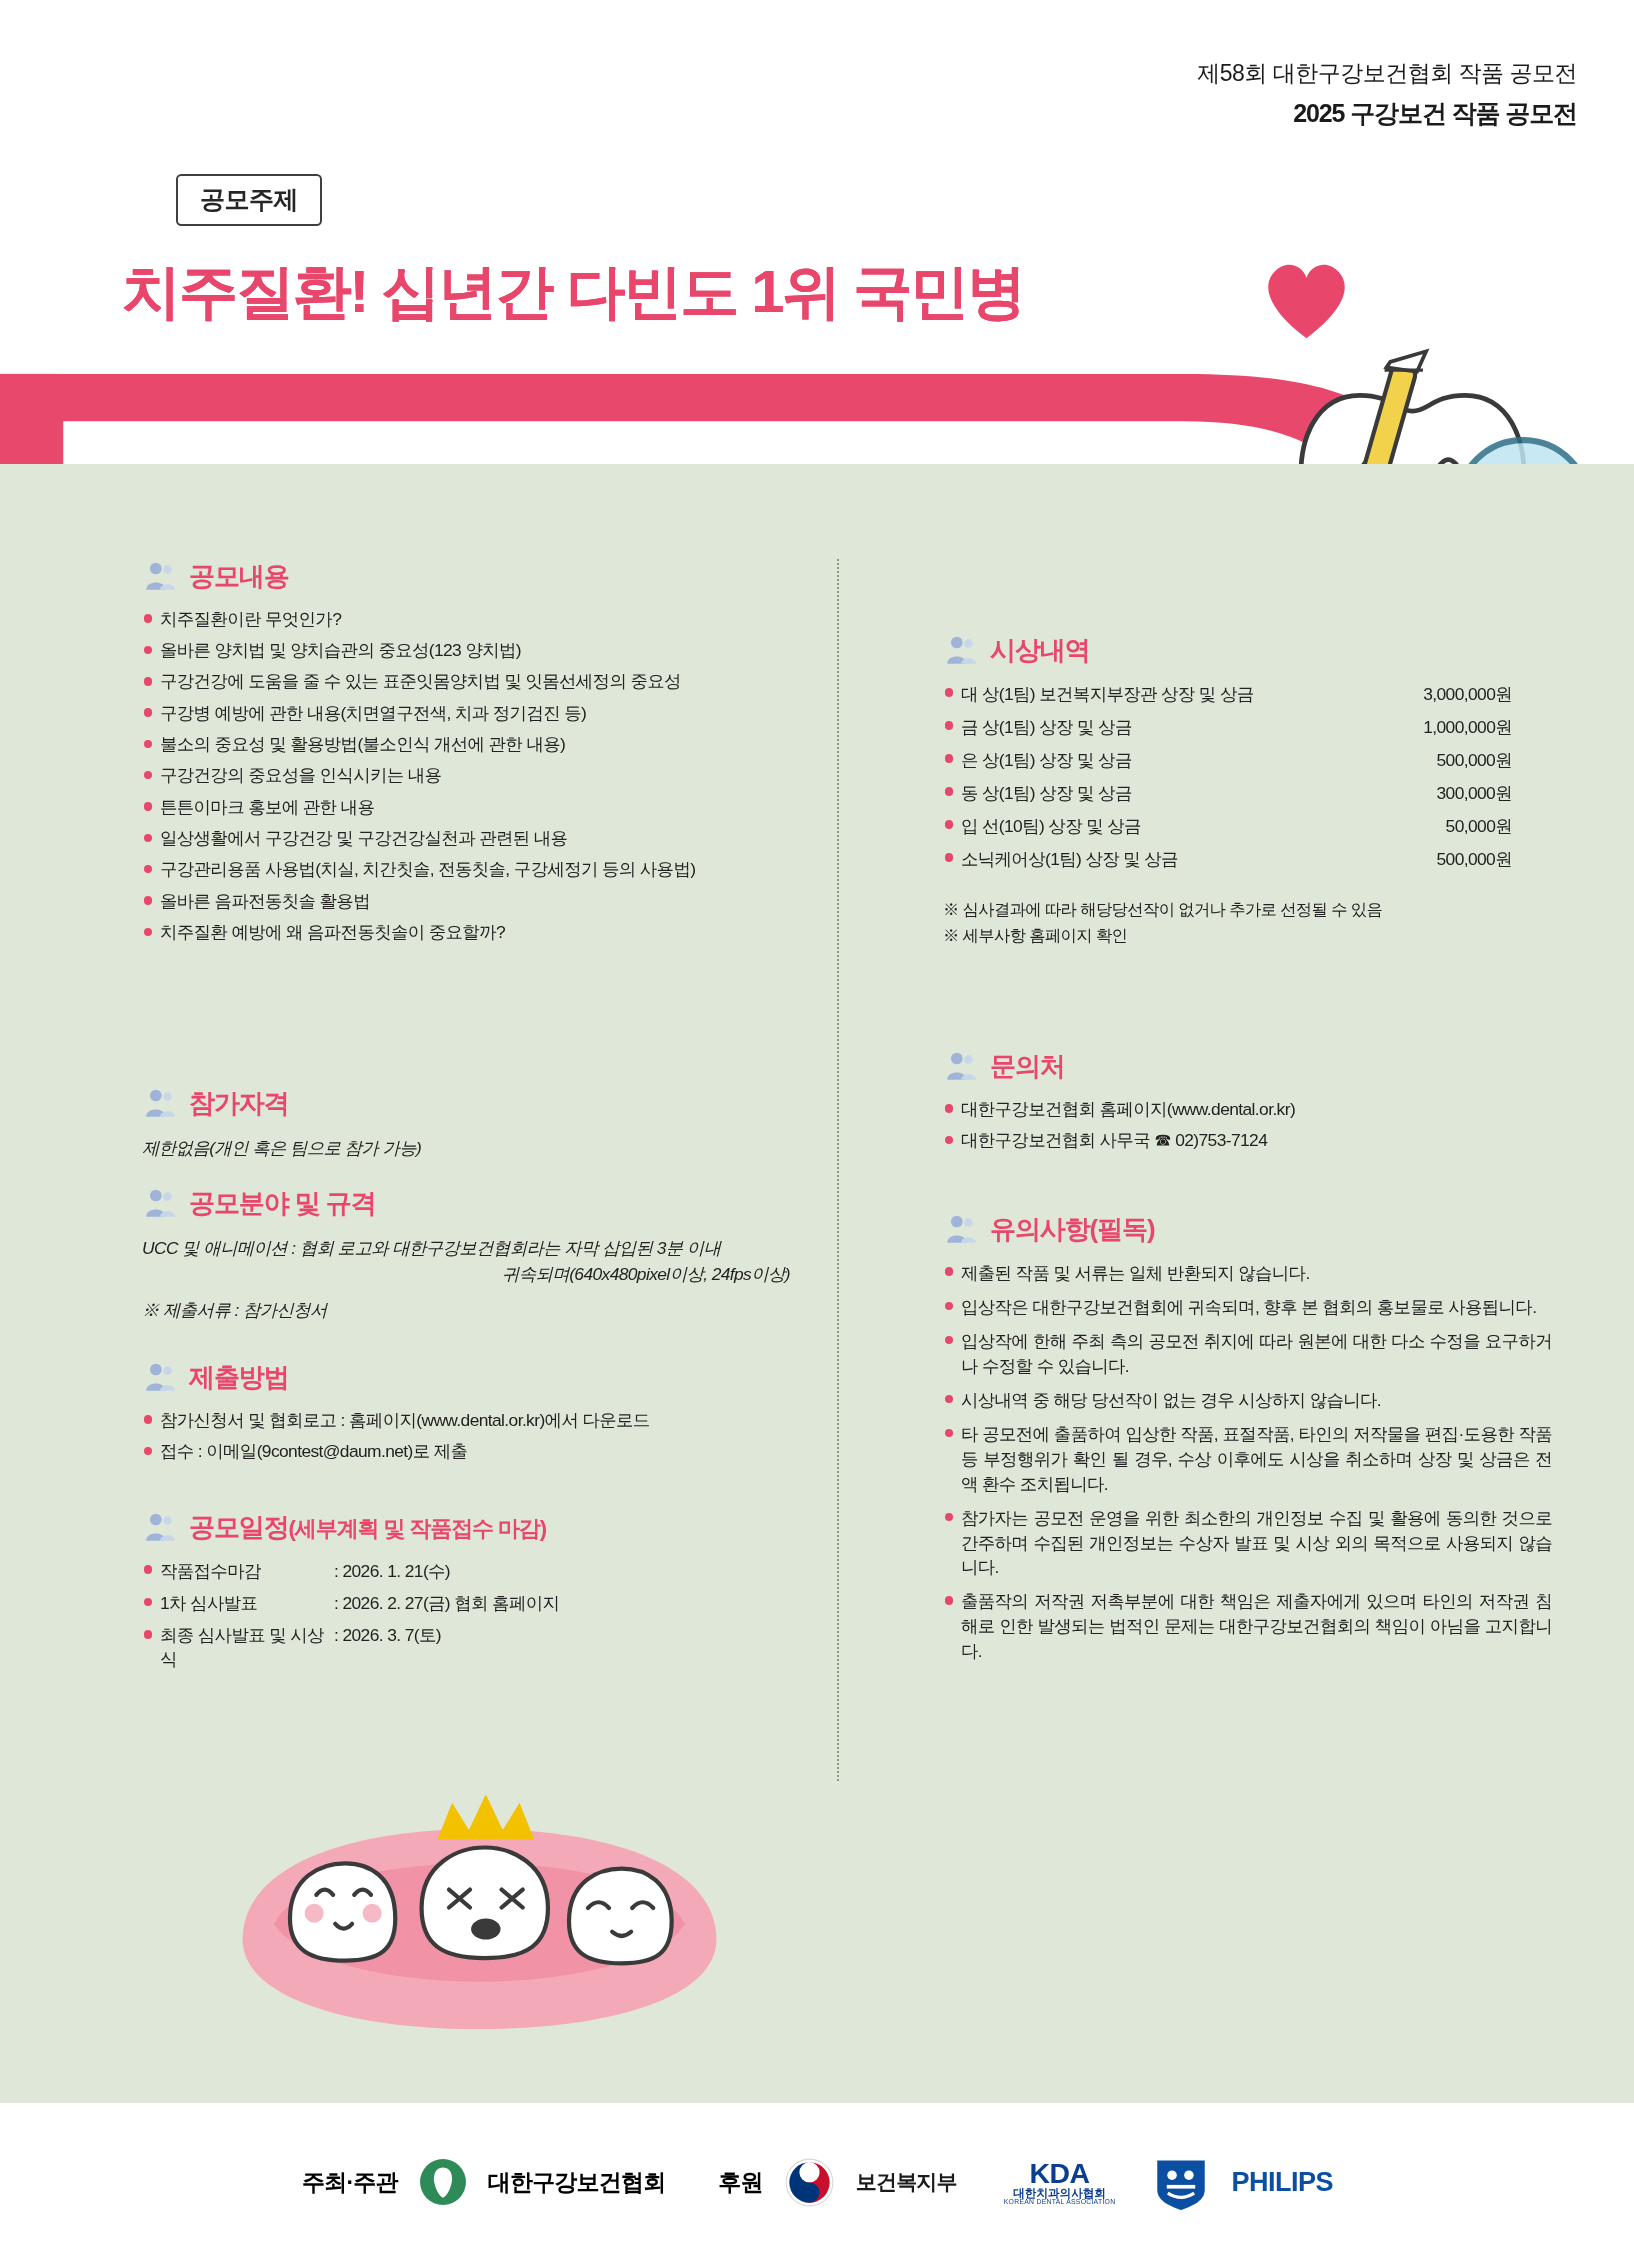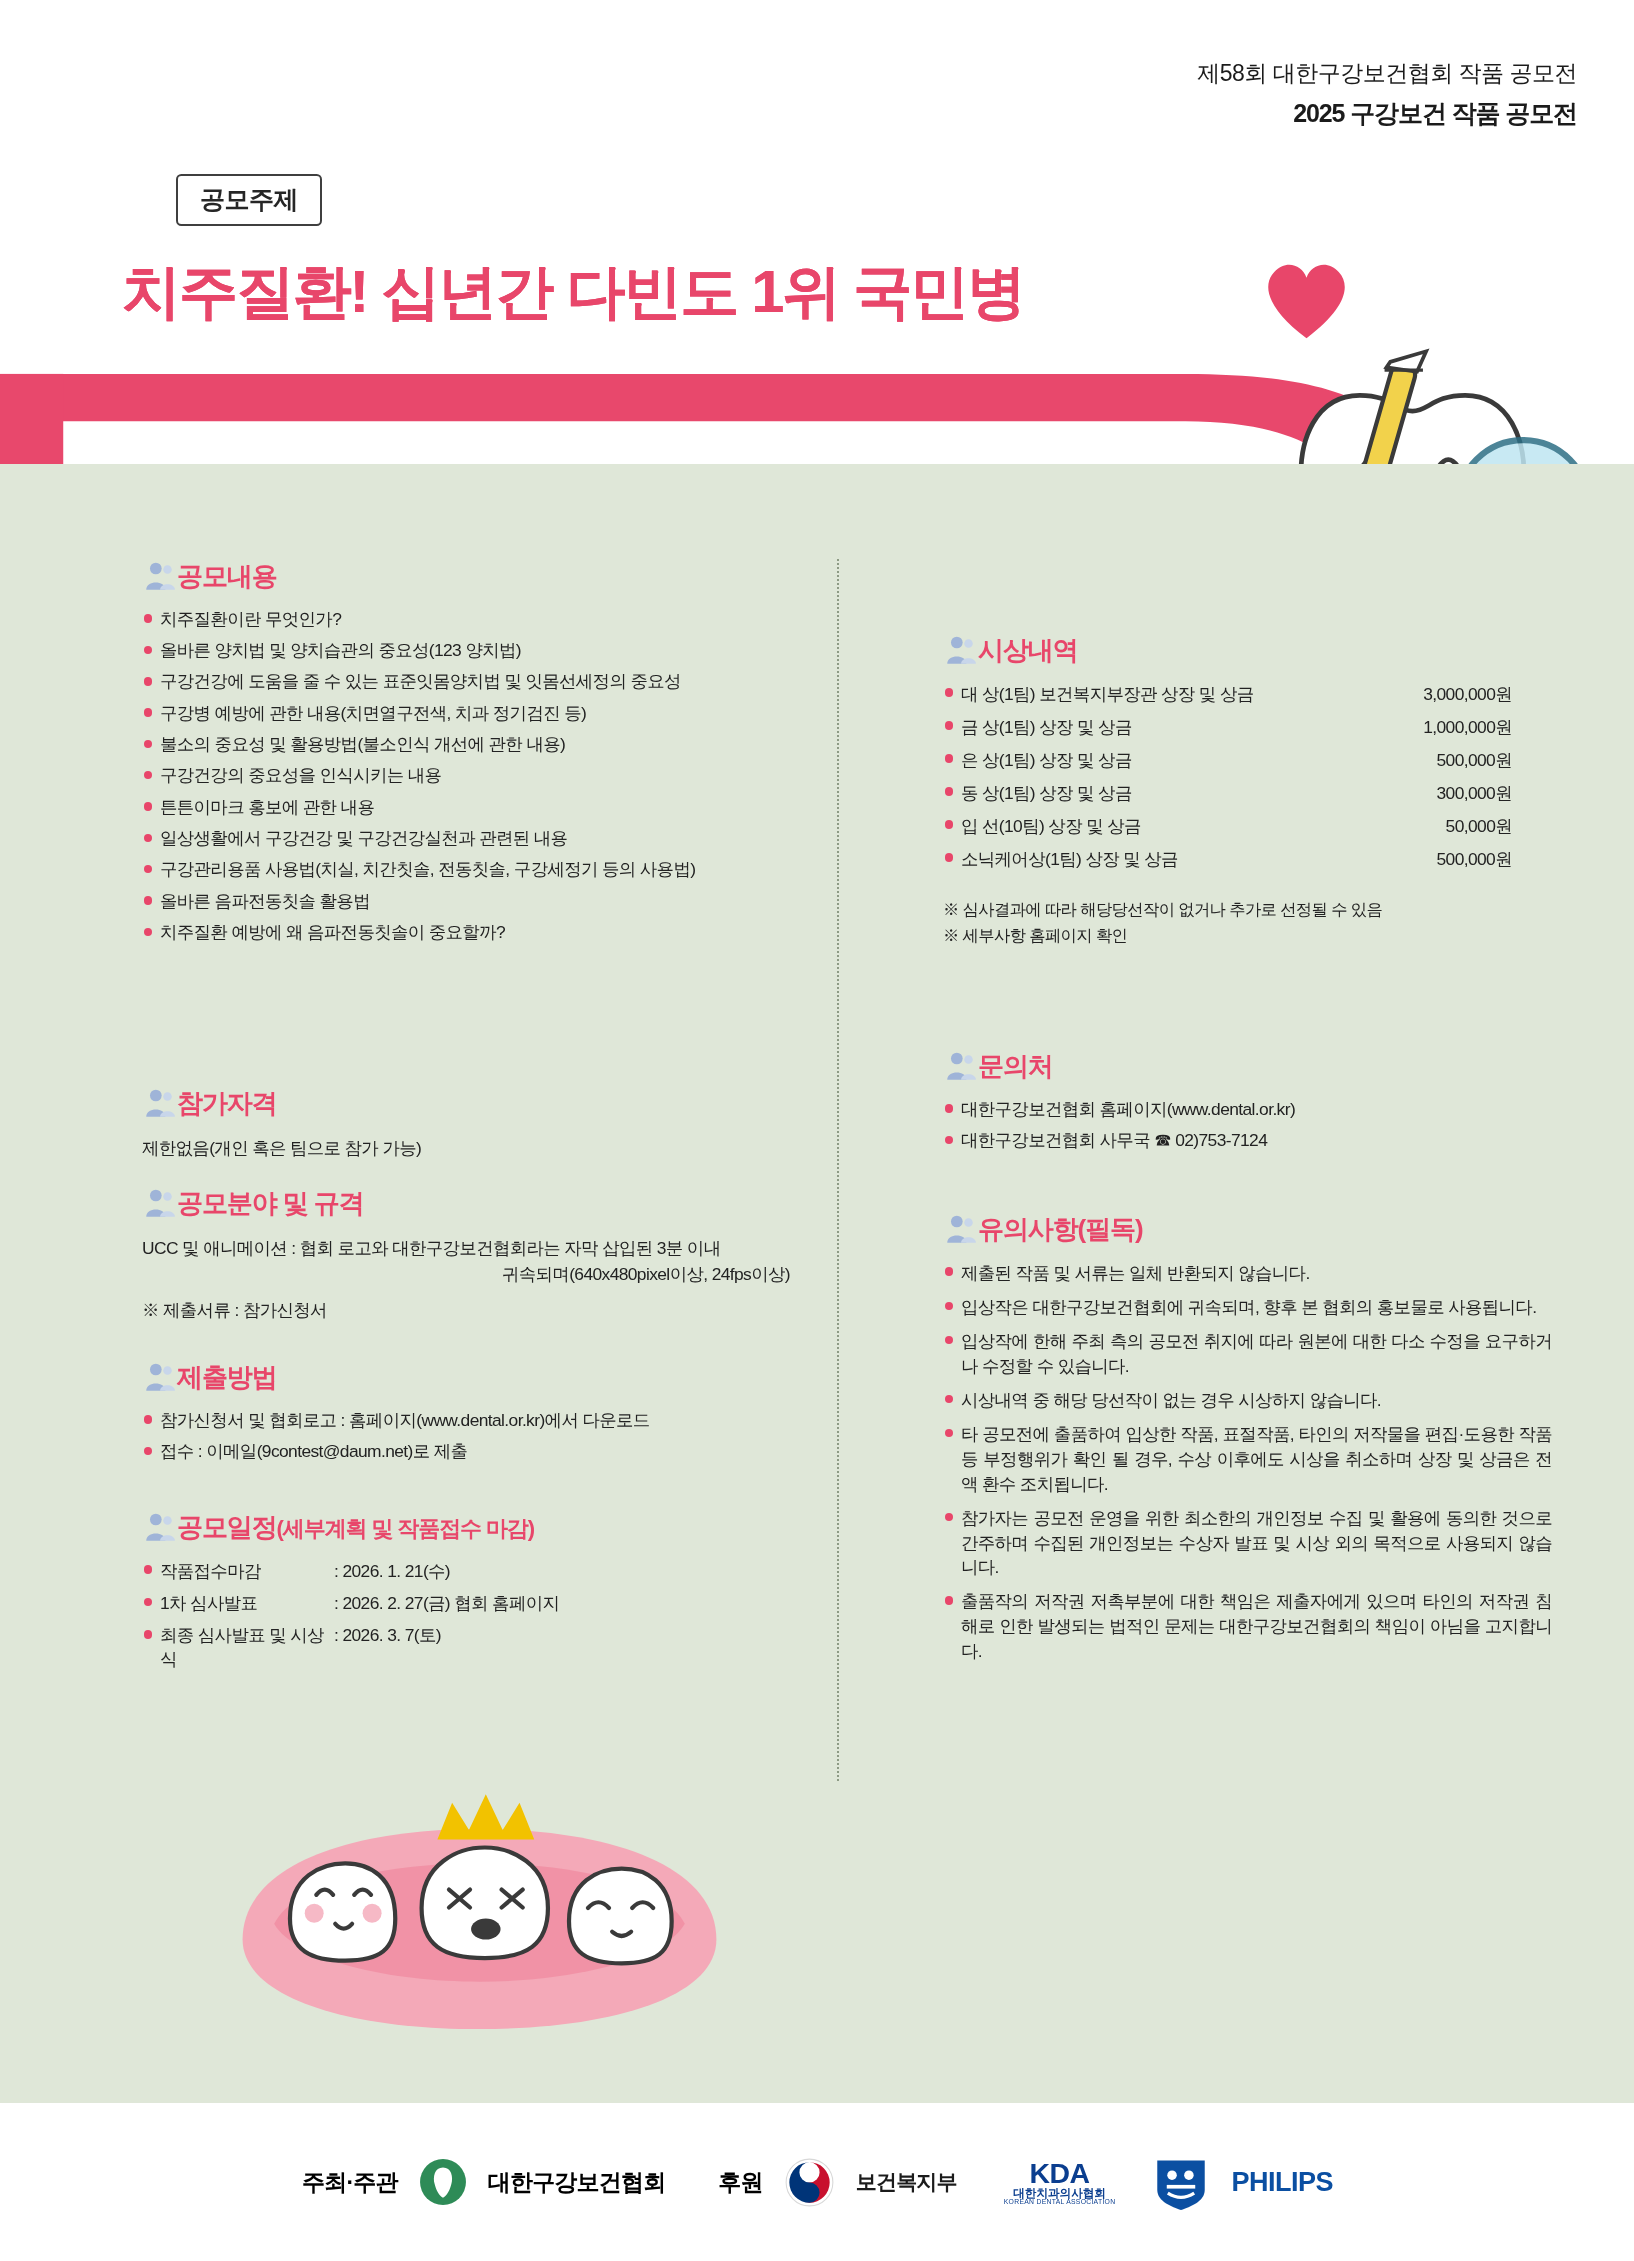--- a/index.html
+++ b/index.html
@@ -40,35 +40,35 @@
   }
   .content{position:absolute;left:0;top:464px;width:100%;height:1798px;}
 
   .divider{
     position:absolute;left:837px;top:95px;width:0;height:1222px;
     border-left:2.6px dotted #8d9a84;
   }
 
   
   .sec{position:absolute;}
-  .sec-head{display:flex;align-items:center;gap:1px;margin-bottom:13.7px;text-align:center;}
+  .sec-head{display:flex;align-items:center;gap:13px;margin-bottom:13.7px;text-align:center;}
   .sec-ico{width:34px;height:34px;flex:0 0 34px;position:relative;}
   .sec-title{font-size:26px;font-weight:bold;color:#e8466a;letter-spacing:-1.1px;white-space:nowrap;}
   .sec-title .sub{font-size:22px;}
 
   ul.bul{list-style:none;margin:0;padding:0;}
   ul.bul li{
     position:relative;padding-left:18px;margin-bottom:8px;
     font-size:17.4px;color:#222;letter-spacing:-0.6px;line-height:1.34;
   }
   ul.bul li:before{
     content:"";position:absolute;left:2.1px;top:6.8px;width:8.4px;height:8.4px;border-radius:50%;
     background:#e8466a;
   }
-  .plain{font-size:17.4px;color:#222;letter-spacing:-0.6px;line-height:1.5;}
+  .plain{font-size:17.4px;color:#222;letter-spacing:-0.6px;line-height:1.5;font-style:italic;}
 
   
   .prize{list-style:none;margin:0;padding:0;width:569px;}
   .prize li{
     position:relative;padding-left:18px;margin-bottom:9px;
     font-size:17.4px;color:#222;letter-spacing:-0.6px;
     display:flex;justify-content:space-between;
   }
   .prize li:before{
     content:"";position:absolute;left:2.1px;top:6.8px;width:8.4px;height:8.4px;border-radius:50%;

